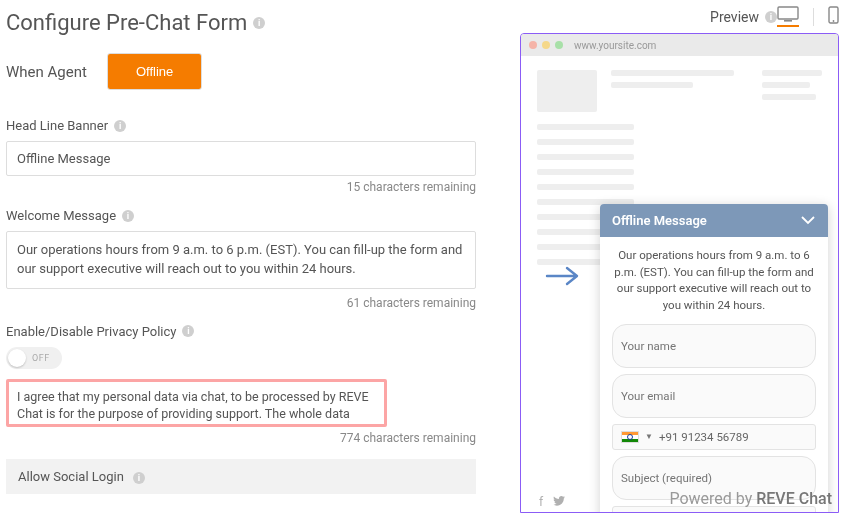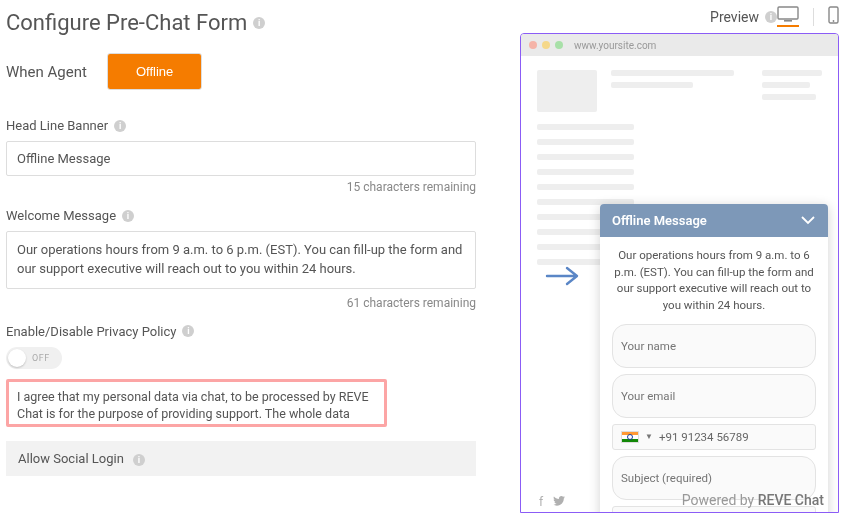--- a/index.html
+++ b/index.html
@@ -51,21 +51,21 @@
   .chev { color:#fff; }
   .chat-body { padding:10px 12px 8px; }
   .chat-msg { font-size:11.5px; color:#555; text-align:center; line-height:1.45; margin-bottom:10px;}
   .cin { width:100%; border:1px solid #e3e3e3; background:#fafafa; border-radius:14px; padding:14px 8px; font-size:11.5px; color:#888; margin-bottom:6px; font-family:inherit;}
   .phone-row { display:flex; align-items:center; border:1px solid #e3e3e3; background:#fafafa; border-radius:3px; padding:5px 8px; margin-bottom:6px; gap:6px;}
   .flag { width:18px; height:12px; background:linear-gradient(#ff9933 0 33%, #fff 33% 66%, #138808 66% 100%); border:1px solid #ddd; position:relative;}
   .flag::after{content:""; position:absolute; left:50%; top:50%; width:4px; height:4px; border:1px solid #1a3fa0; border-radius:50%; transform:translate(-50%,-50%);}
   .caret { font-size:8px; color:#777;}
   .phone-txt { font-size:11.5px; color:#666;}
   .cmsg { width:100%; border:1px solid #e3e3e3; background:#fafafa; border-radius:3px; padding:7px 8px; font-size:11.5px; color:#888; height:38px; resize:none; font-family:inherit;}
-  .powered { position:absolute; right:14px; bottom:4px; font-size:14px; color:#999;}
+  .powered { position:absolute; right:6px; bottom:4px; font-size:16px; color:#999;}
   .powered b{ color:#777; font-weight:500;}
   .soc-icons { position:absolute; left:18px; bottom:3px; display:flex; gap:10px; color:#b0b0b0; font-size:12px;}
 </style>
 </head>
 <body>
 
 <div class="wrap">
   <div class="left">
     <h1 class="title">
       <span>Configure Pre-Chat Form</span>
@@ -100,20 +100,21 @@
     <div class="row">
       <div class="field-label">
         <span>Enable/Disable Privacy Policy</span>
         <span class="info-icon sm">i</span>
       </div>
       <div class="toggle">
         <div class="knob"></div>
         <span class="state">OFF</span>
       </div>
       <div class="priv-text">I agree that my personal data via chat, to be processed by REVE Chat is for the purpose of providing support. The whole data shall be processed and</div>
+      <div class="remaining">774 characters remaining</div>
     </div>
 
     <div class="social">
       <span>Allow Social Login</span>
       <span class="info-icon sm">i</span>
     </div>
   </div>
 
   <div class="right">
     <div class="prev-head">

